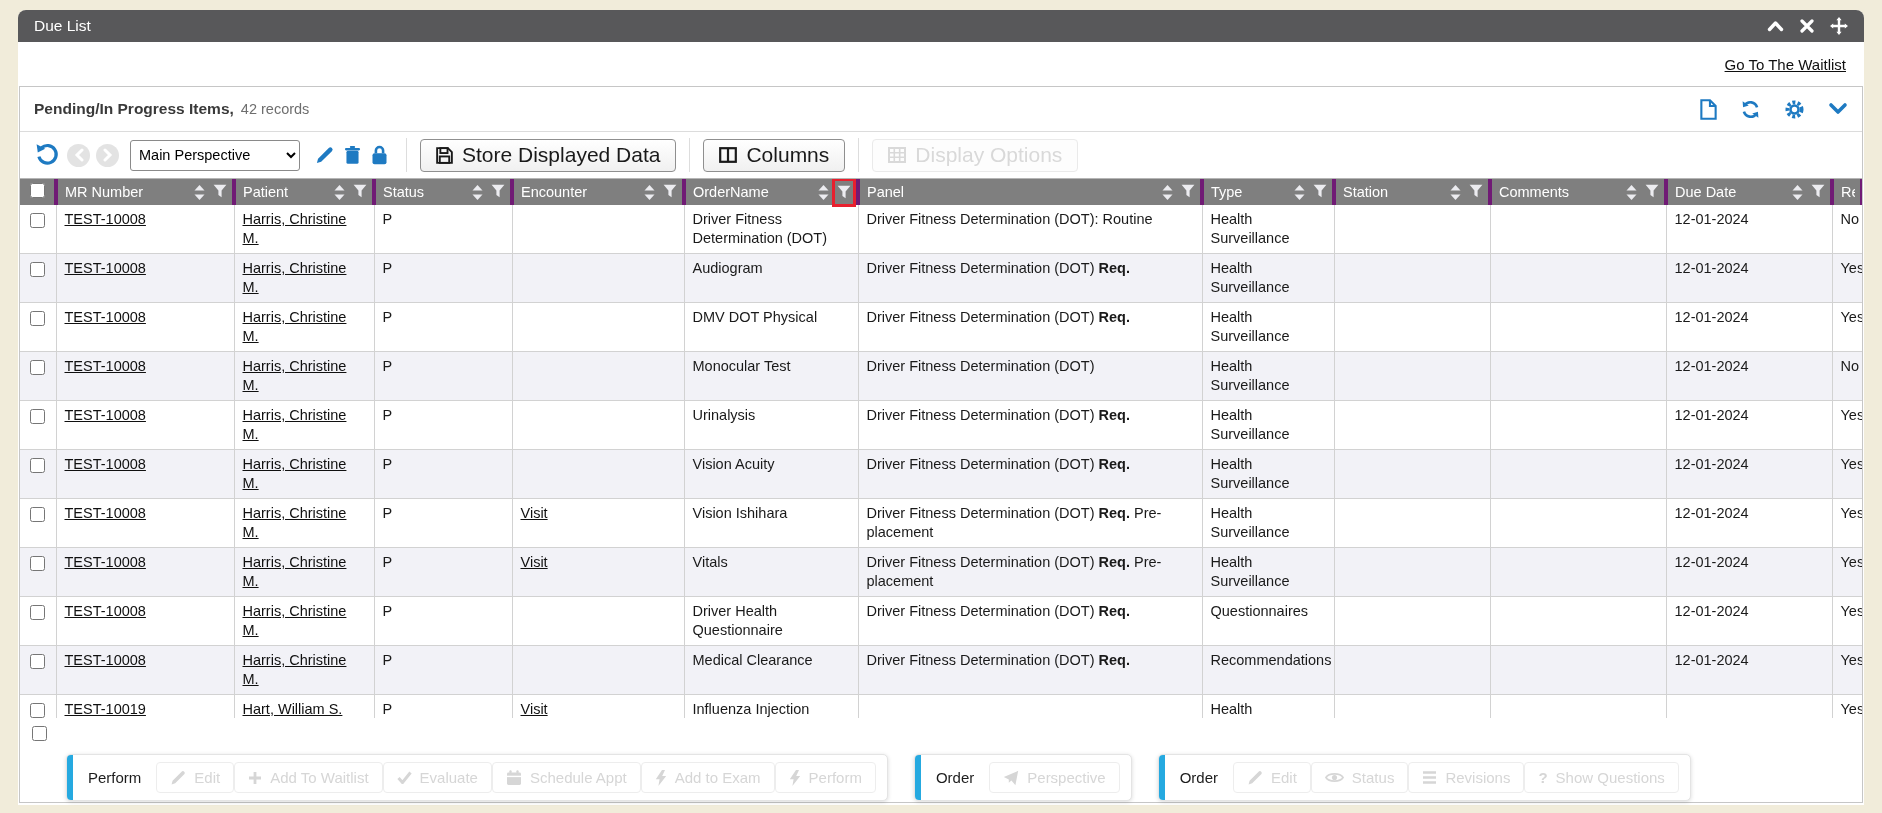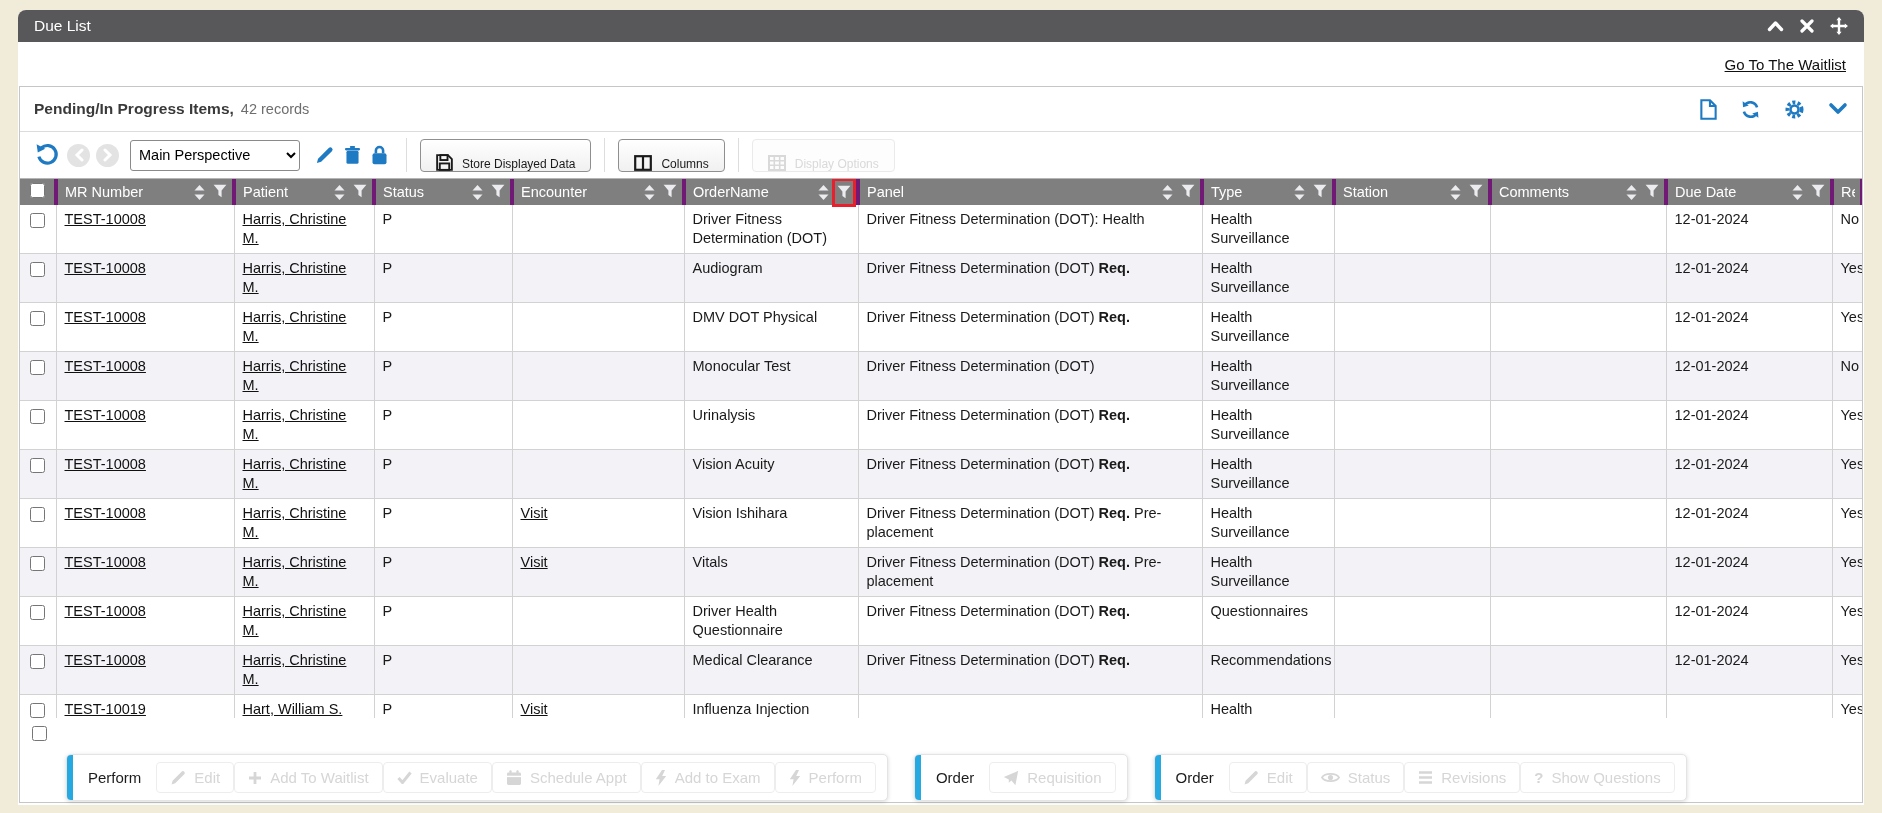--- a/index.html
+++ b/index.html
@@ -23,21 +23,21 @@
   .card-title{font-weight:bold;font-size:15.5px;color:#3a3a3a}
   .card-records{font-size:14.5px;color:#6e6e6e;margin-left:7px}
   .card-icons{margin-left:auto;display:flex;gap:23px;align-items:center;color:var(--accent-blue)}
   .card-icons span{display:inline-flex;cursor:pointer}
 
   .toolbar{height:46px;display:flex;align-items:center;padding:0 10px}
   .tool-ic{color:var(--accent-blue);display:inline-flex;margin:0 5px;cursor:pointer}
   .circ-btn{width:23px;height:23px;border-radius:50%;background:#e3e3e3;display:inline-flex;align-items:center;justify-content:center;margin:0 3px}
   select.perspective{height:31px;width:170px;font-size:14.5px;border:1px solid #8a8a8a;border-radius:3px;background:#fff;margin:0 10px 0 8px;padding:0 4px}
   .tdivider{width:1px;height:34px;background:#ddd;margin:0 13px}
-  .tbtn{display:inline-flex;align-items:flex-end;gap:9px;height:33px;padding:0 15px;font-size:12px;
+  .tbtn{display:inline-flex;align-items:center;gap:9px;height:33px;padding:0 15px;font-size:21px;
         border:1px solid #8f8f8f;border-radius:4px;background:linear-gradient(#fff,#f0f0f0);color:#1a1a1a;font-family:inherit;cursor:pointer}
   .tbtn.disabled{border-color:#eaeaea;color:#d9d9d9;background:#fdfdfd;cursor:default}
 
   .table-wrap{height:540px;overflow:hidden;border-top:1px solid #b5b5b5}
   table{border-collapse:collapse;table-layout:fixed;width:1842px}
   thead th{background:var(--header-gray);color:#fff;font-weight:normal;font-size:14.5px;text-align:left;
            height:26px;padding:0 5px 0 7px;border-right:4px solid #701a75;overflow:visible}
   .th-in{display:flex;align-items:center;gap:8px}
   .th-label{flex:1 1 auto;white-space:nowrap;overflow:hidden}
   .sort-ic,.funnel-ic{display:inline-flex;flex:0 0 auto;cursor:pointer}
@@ -389,21 +389,21 @@
             </tr>
           </thead>
         <tbody id="table-body">
             <tr>
               <td class="cb-col"><input type="checkbox" style=""></td>
               <td><a>TEST-10008</a></td>
               <td><a>Harris, Christine M.</a></td>
               <td>P</td>
               <td></td>
               <td>Driver Fitness Determination (DOT)</td>
-              <td>Driver Fitness Determination (DOT): Health</td>
+              <td>Driver Fitness Determination (DOT): Routine</td>
               <td>Health Surveillance</td>
               <td></td>
               <td></td>
               <td>12-01-2024</td>
               <td>No</td>
             </tr>
             <tr>
               <td class="cb-col"><input type="checkbox" style=""></td>
               <td><a>TEST-10008</a></td>
               <td><a>Harris, Christine M.</a></td>
@@ -607,21 +607,21 @@
           </button>
         </div>
         <div class="fgroup">
           <span class="fgroup-label">Order</span>
           <button class="fbtn" disabled="">
             <span class="fic">
               <svg width="16" height="16" viewBox="0 0 16 16">
                 <path d="M.8 7L15.2.8 12.4 15.2l-4-4.6-2.6 2.2V9.4z" fill="currentColor"></path>
               </svg>
             </span>
-            <span>Requisition</span>
+            <span>Perspective</span>
           </button>
         </div>
         <div class="fgroup">
           <span class="fgroup-label">Order</span>
           <button class="fbtn" disabled="">
             <span class="fic">
               <svg width="16" height="16" viewBox="0 0 20 20">
                 <path d="M2 18l1.2-4.6L14.5 2.1a2.3 2.3 0 0 1 3.3 3.3L6.5 16.7 2 18z" fill="currentColor"></path>
               </svg>
             </span>

